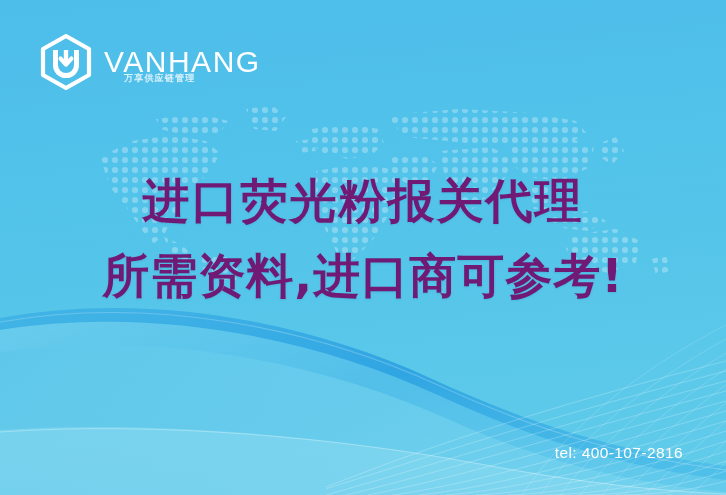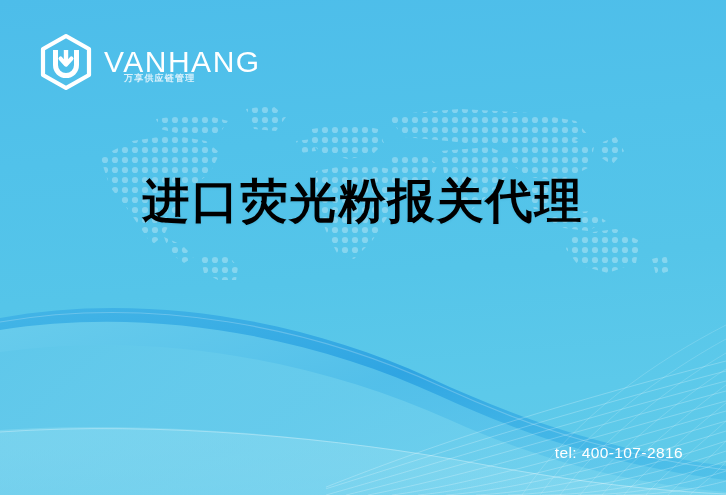--- a/index.html
+++ b/index.html
@@ -98,21 +98,21 @@
     opacity: 0.92;
   }
 
   
   .headline {
     position: absolute;
     left: 0;
     top: 163px;
     width: 726px;
     text-align: center;
-    color: #000000;
+    color: #701a75;
     font-family: "DejaVu Sans", "Liberation Sans", sans-serif;
     font-weight: bold;
   }
   .headline-line {
     font-size: 47px;
     line-height: 75px;
     letter-spacing: 2px;
     white-space: nowrap;
     text-shadow: 0 1px 2px rgba(30,120,165,0.18);
   }
@@ -255,17 +255,18 @@
       <path d="M22.6 25.6 L28 31.6 L33.4 25.6" fill="none" stroke="#ffffff" stroke-width="4.2" stroke-linejoin="round" stroke-linecap="round"></path>
     </svg>
     <div class="logo-text-wrap">
       <span class="logo-word">VANHANG</span>
       <span class="logo-sub">万享供应链管理</span>
     </div>
   </div>
 
   <div class="headline">
     <div class="headline-line line1">进口荧光粉报关代理</div>
+    <div class="headline-line line2">所需资料,进口商可参考!</div>
   </div>
 
   <div class="phone">tel: 400-107-2816</div>
 
 </div>
 
 </body></html>

